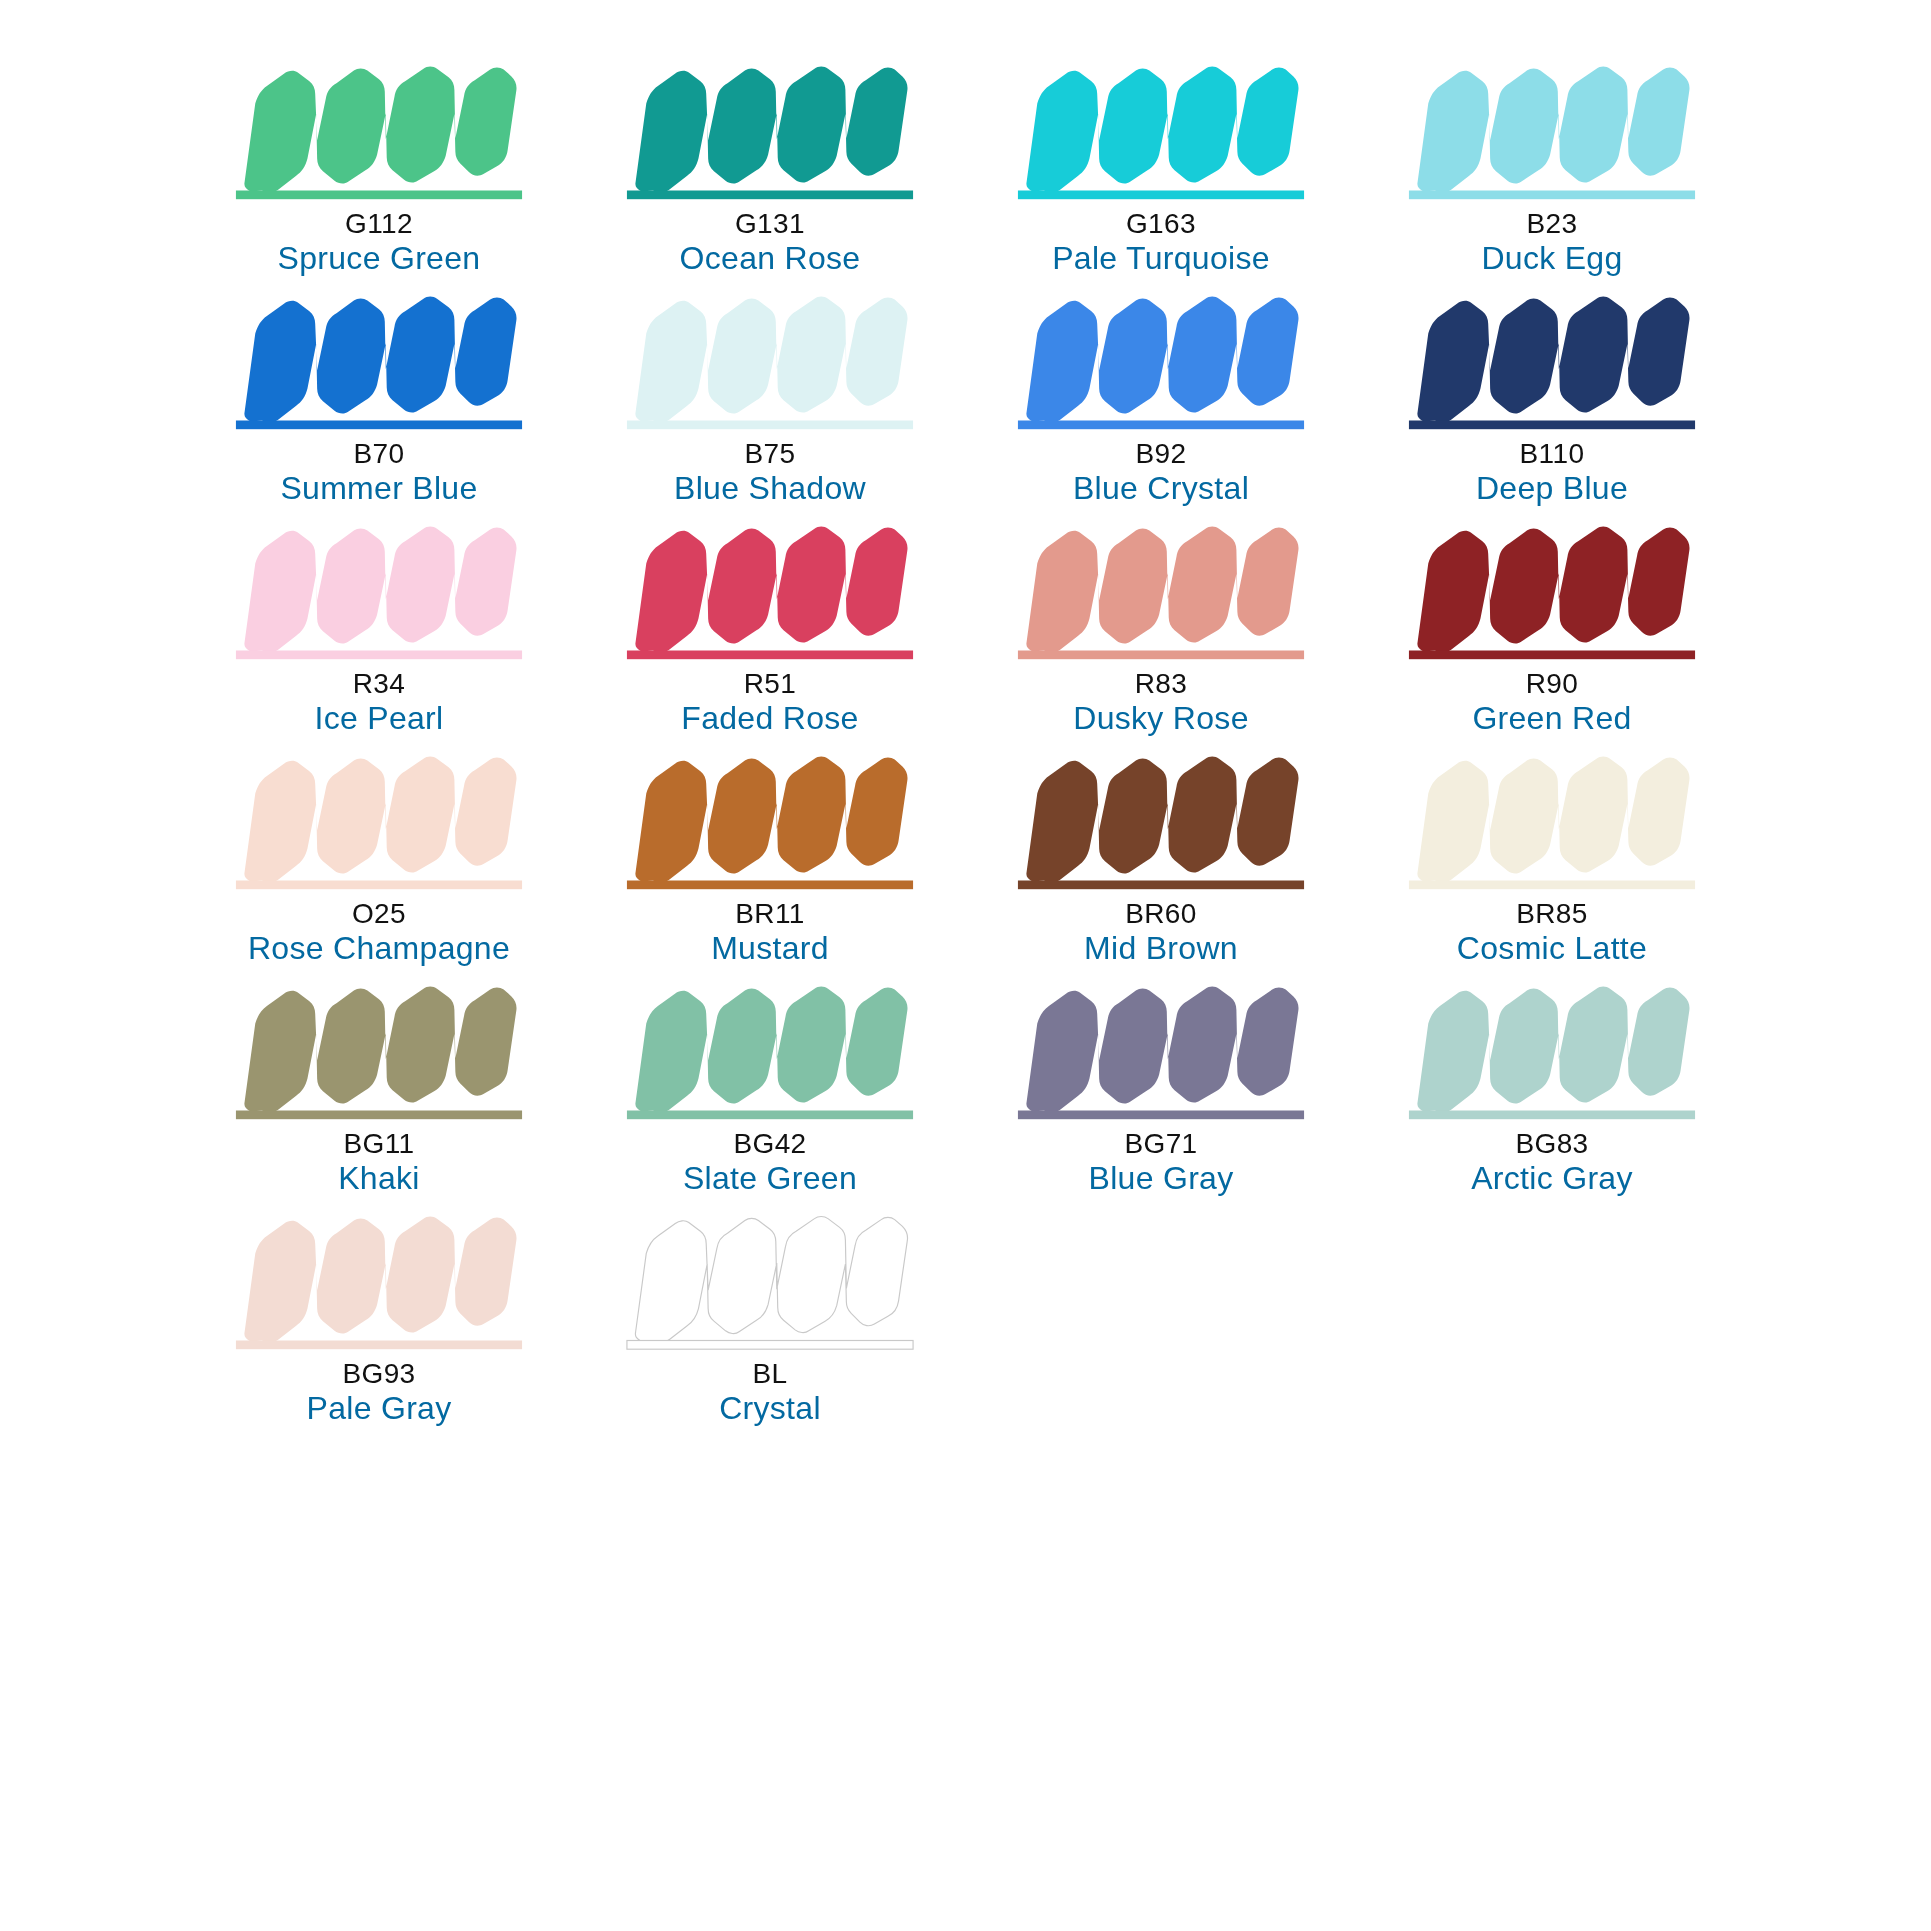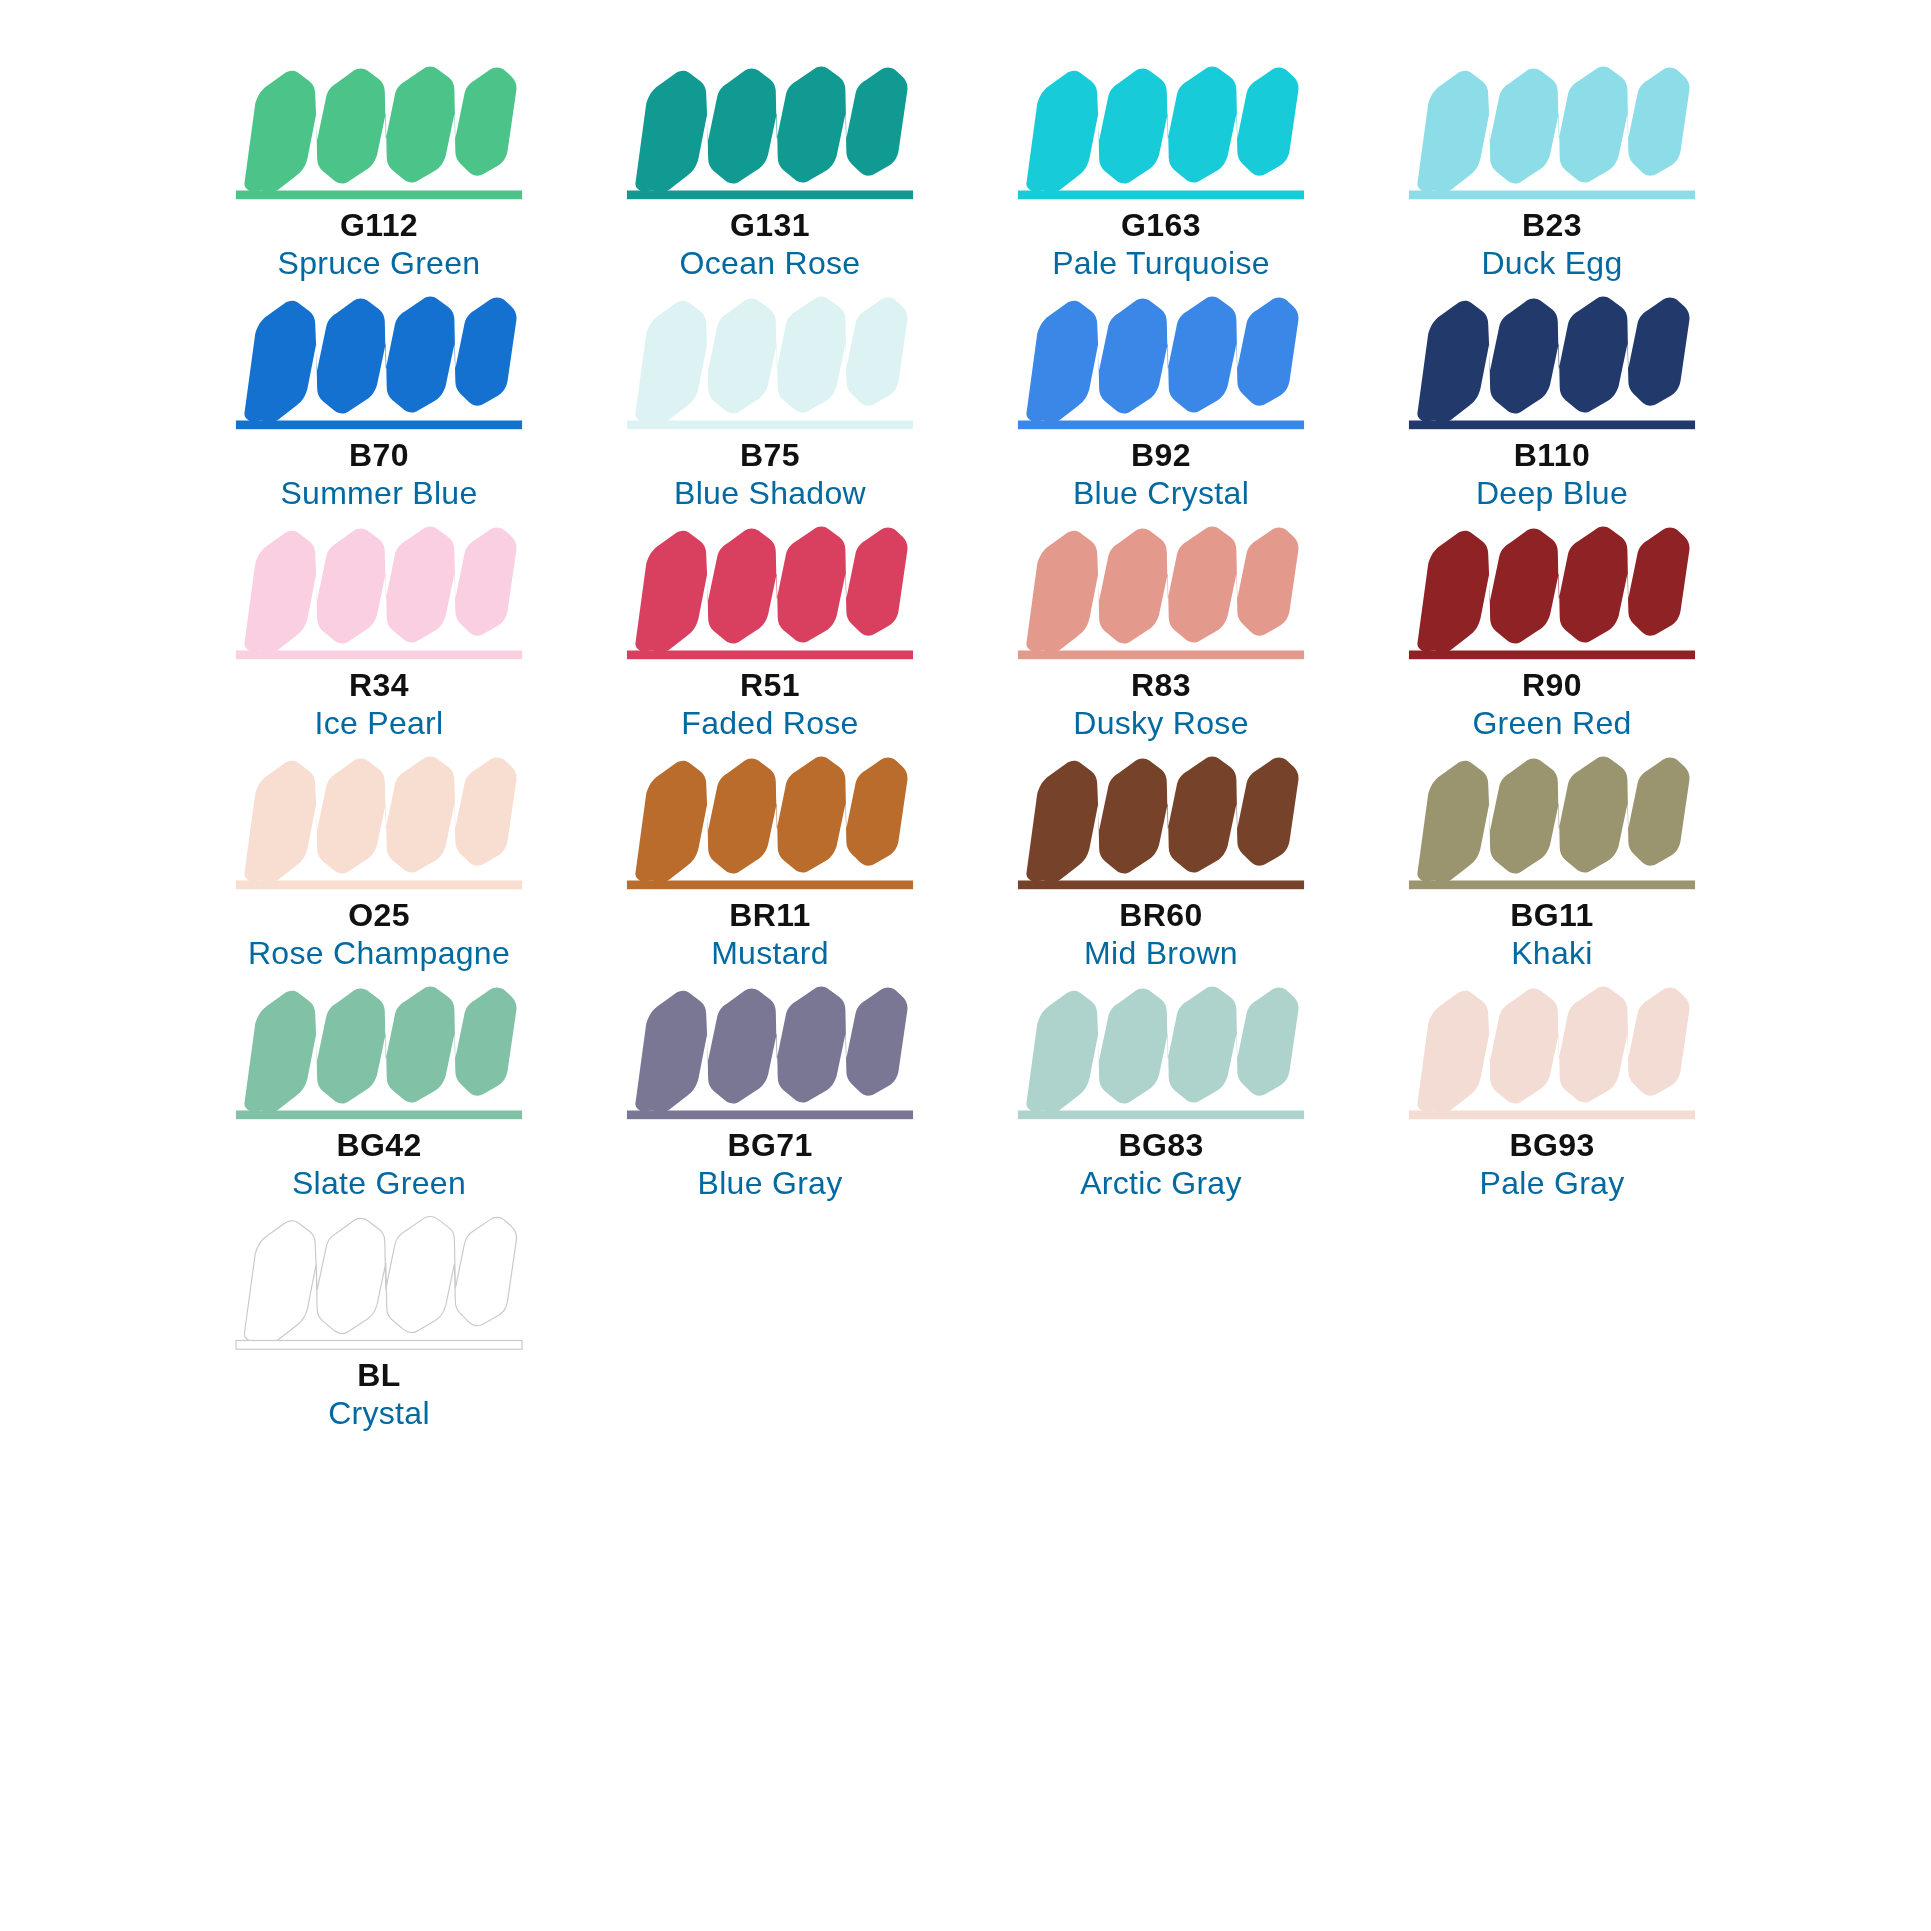--- a/index.html
+++ b/index.html
@@ -36,26 +36,26 @@
     height: 147px;
     display: block;
   }
   .swatch-art svg {
     display: block;
     width: 290px;
     height: 147px;
     overflow: visible;
   }
   .swatch-code {
-    font-size: 32px;
+    font-size: 28px;
     line-height: 1.18;
     letter-spacing: 0.4px;
     text-align: left;
     color: #111111;
-    font-weight: 700;
+    font-weight: 400;
     margin-top: 1.9px;
   }
   .swatch-name {
     font-size: 32px;
     line-height: 1.18;
     letter-spacing: 0.3px;
     text-align: center;
     color: #0369a1;
     font-weight: 400;
     white-space: nowrap;
@@ -1035,20 +1035,84 @@
                  C 41,140 34,140 29,137
                  L 17,138
                  C 12,135 10,133 11,128 Z" fill="#76432A" stroke="none"></path>
         <rect class="stroke-baseline" x="2" y="137" width="296" height="9" rx="0" fill="#76432A" stroke="none"></rect>
       </svg>
     </div>
     <div class="swatch-code">BR60</div>
     <div class="swatch-name">Mid Brown</div>
   </div>
 
+  <div class="swatch-cell">
+    <div class="swatch-art">
+      <svg viewBox="0 0 300 152" preserveAspectRatio="none" aria-hidden="true">
+        <path class="stroke-shape" d="M 11,128
+                 L 22,47
+                 C 24,40 28,33 34,29
+                 L 52,16
+                 C 56,13 62,12 66,15
+                 L 78,24
+                 C 82,27 84,32 84,37
+                 L 86,85
+                 L 95,42
+                 C 96,35 100,29 106,26
+                 L 124,13
+                 C 128,10 134,10 138,13
+                 L 150,22
+                 C 154,25 156,30 156,35
+                 L 157,84
+                 L 166,40
+                 C 167,33 171,27 177,24
+                 L 196,11
+                 C 200,8 206,8 210,11
+                 L 222,20
+                 C 226,23 228,28 228,33
+                 L 229,83
+                 L 238,39
+                 C 239,32 243,26 249,23
+                 L 265,12
+                 C 269,9 275,9 279,12
+                 L 287,19
+                 C 291,23 293,28 292,34
+                 L 283,96
+                 C 282,103 278,109 272,112
+                 L 258,120
+                 C 253,123 247,122 243,118
+                 L 234,109
+                 C 231,106 229,102 229,97
+                 L 228,58
+                 L 219,101
+                 C 217,108 213,114 207,117
+                 L 190,127
+                 C 186,130 180,129 176,126
+                 L 164,116
+                 C 160,113 158,108 158,103
+                 L 157,57
+                 L 148,100
+                 C 146,107 142,113 136,116
+                 L 118,128
+                 C 114,131 108,130 104,127
+                 L 92,117
+                 C 88,114 86,109 86,104
+                 L 85,58
+                 L 76,104
+                 C 74,112 70,118 64,122
+                 L 46,136
+                 C 41,140 34,140 29,137
+                 L 17,138
+                 C 12,135 10,133 11,128 Z" fill="#F3EEDE" stroke="none"></path>
+        <rect class="stroke-baseline" x="2" y="137" width="296" height="9" rx="0" fill="#F3EEDE" stroke="none"></rect>
+      </svg>
+    </div>
+    <div class="swatch-code">BR85</div>
+    <div class="swatch-name">Cosmic Latte</div>
+  </div>
 
   <div class="swatch-cell">
     <div class="swatch-art">
       <svg viewBox="0 0 300 152" preserveAspectRatio="none" aria-hidden="true">
         <path class="stroke-shape" d="M 11,128
                  L 22,47
                  C 24,40 28,33 34,29
                  L 52,16
                  C 56,13 62,12 66,15
                  L 78,24

